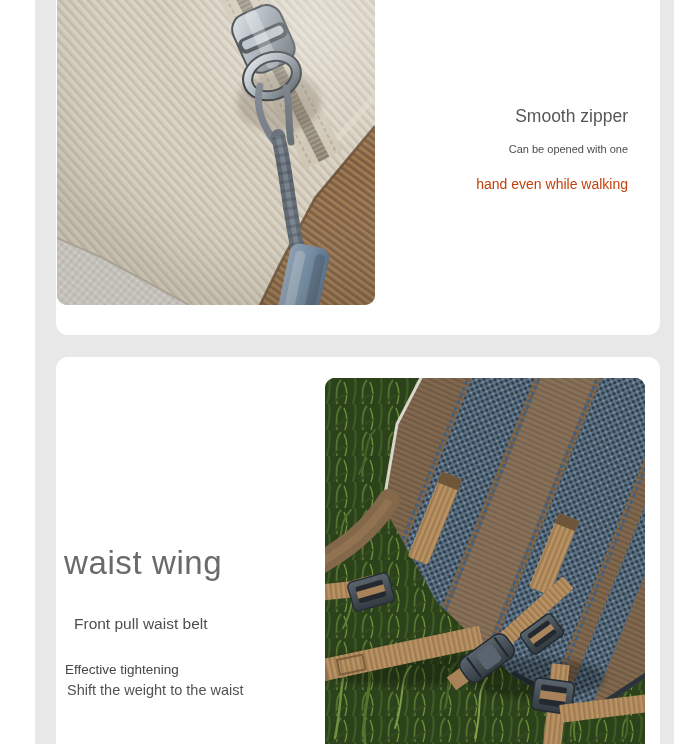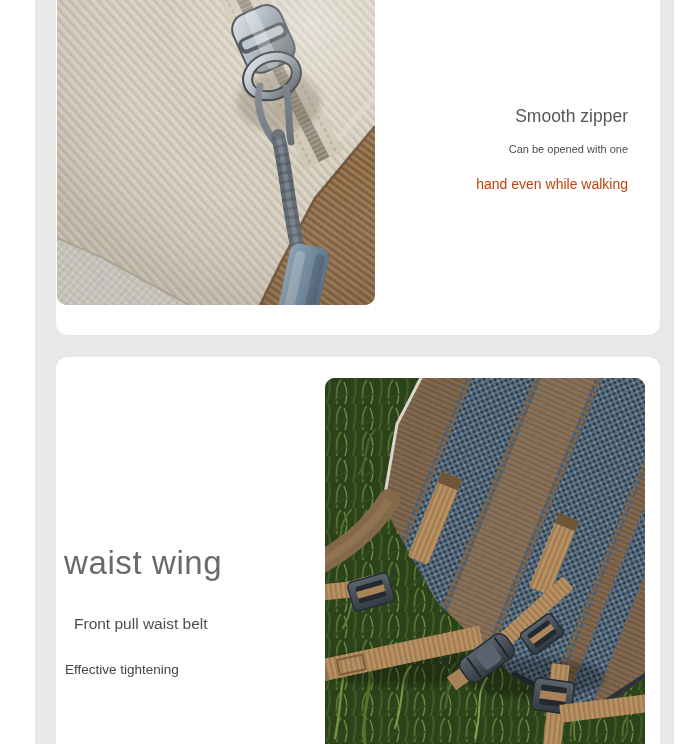--- a/index.html
+++ b/index.html
@@ -129,20 +129,21 @@
     <h3 class="txt t1 t1-sub">Smooth zipper</h3>
     <p class="txt t1 t1-d1">Can be opened with one</p>
     <p class="txt t1 t1-d2">hand even while walking</p>
   </section>
 
   <section class="card card2">
 
     <h2 class="txt t2-title">waist wing</h2>
     <p class="txt t2-d1">Front pull waist belt</p>
     <p class="txt t2-d2">Effective tightening</p>
+    <p class="txt t2-d3">Shift the weight to the waist</p>
 
     <div class="photo photo2">
       <svg viewBox="0 0 320 366" preserveAspectRatio="none">
         <defs>
           <pattern id="p2grass" width="26" height="26" patternUnits="userSpaceOnUse">
             <rect width="26" height="26" fill="#2c421b"></rect>
             <path d="M2,26 Q6,12 4,0" stroke="#3e5b25" stroke-width="2.2" fill="none"></path>
             <path d="M12,26 Q10,8 16,2" stroke="#567430" stroke-width="1.8" fill="none"></path>
             <path d="M20,26 Q24,14 19,4" stroke="#6d8f3c" stroke-width="1.4" fill="none"></path>
             <path d="M8,26 Q14,18 22,16" stroke="#33491f" stroke-width="2" fill="none"></path>

